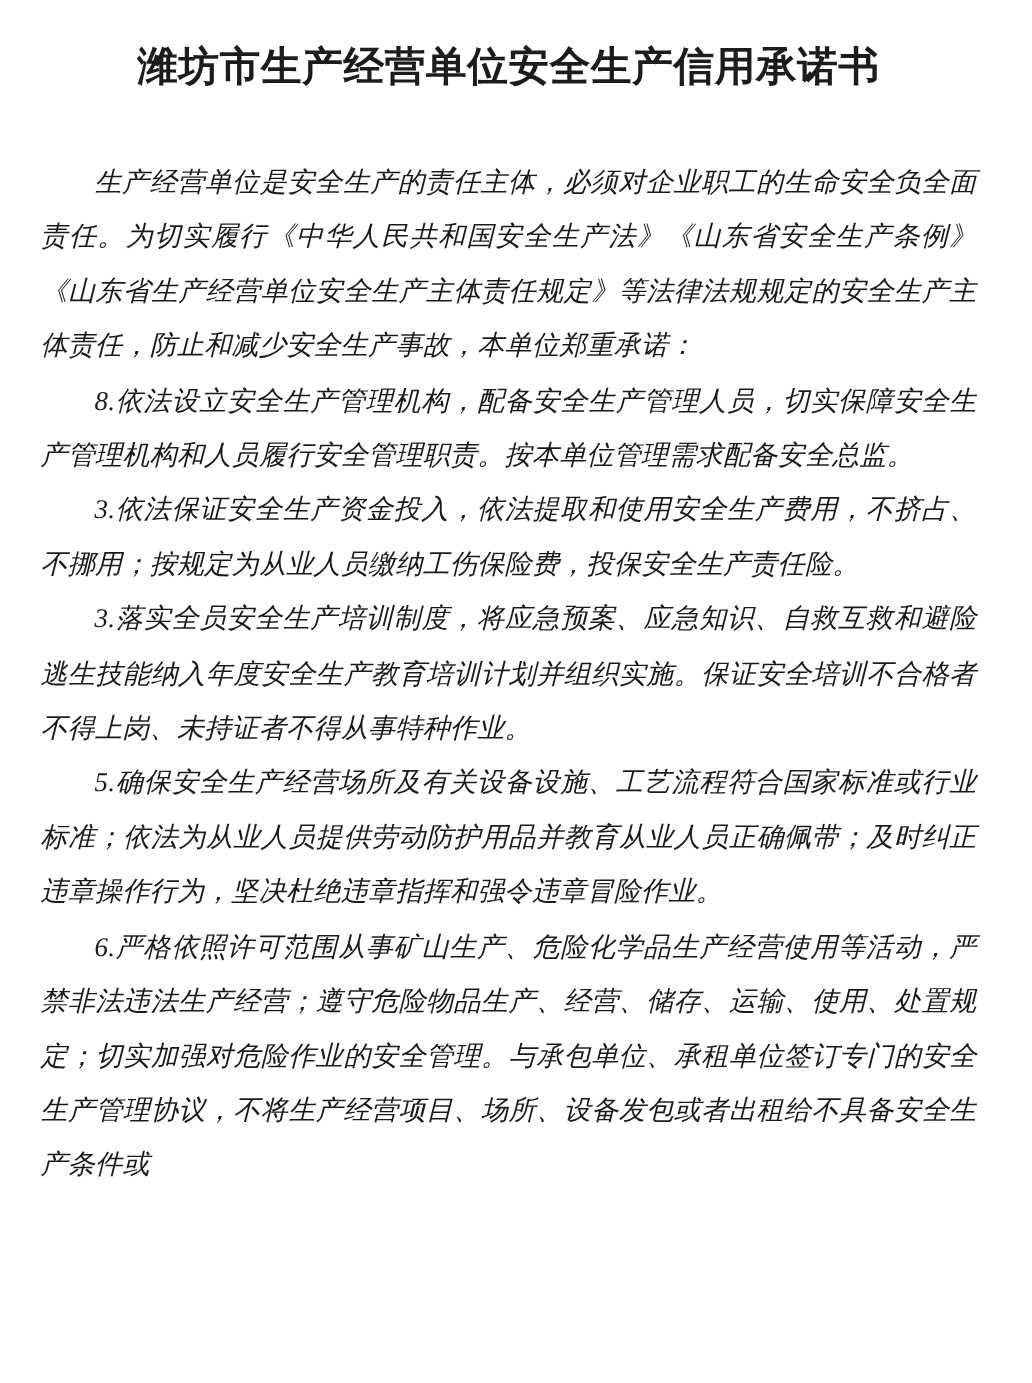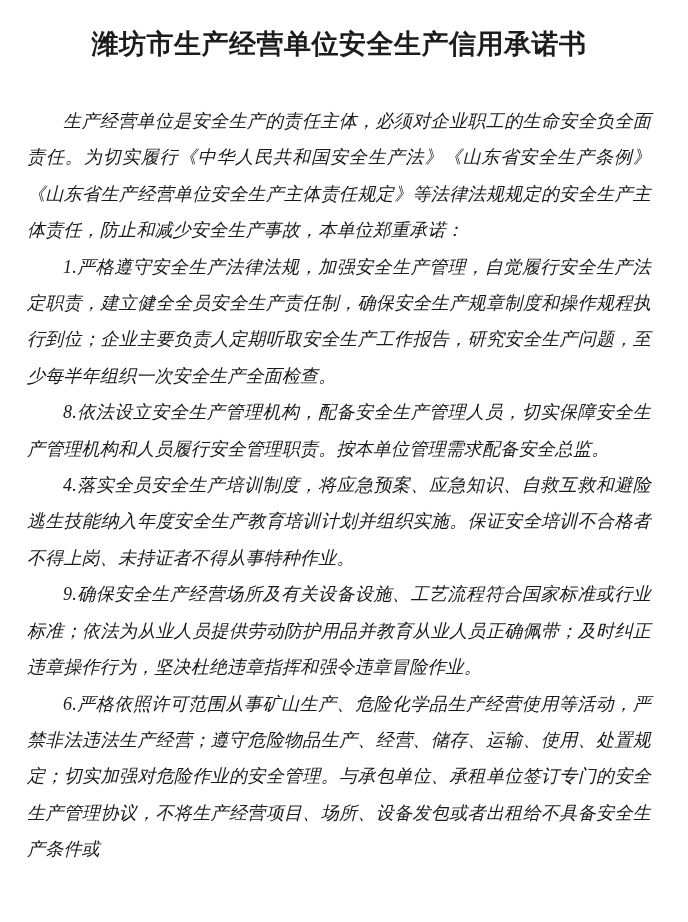--- a/index.html
+++ b/index.html
@@ -46,19 +46,19 @@
     font-style: italic;
   }
 </style>
 </head>
 <body>
 
 <div class="page">
   <h1 class="doc-title">潍坊市生产经营单位安全生产信用承诺书</h1>
   <div class="doc-body">
     <p>生产经营单位是安全生产的责任主体，必须对企业职工的生命安全负全面责任。为切实履行《中华人民共和国安全生产法》《山东省安全生产条例》《山东省生产经营单位安全生产主体责任规定》等法律法规规定的安全生产主体责任，防止和减少安全生产事故，本单位郑重承诺：</p>
-    <p>1.严格遵守安全生产法律法规，加强安全生产管理，自觉履行安全生产法定职责，建立健全全员安全生产责任制，确保安全生产规章制度和操作规程执行到位；企业主要负责人定期听取安全生产工作报告，研究安全生产问题，至少每半年组织一次安全生产全面检查。</p>
     <p>8.依法设立安全生产管理机构，配备安全生产管理人员，切实保障安全生产管理机构和人员履行安全管理职责。按本单位管理需求配备安全总监。</p>
-    <p>4.落实全员安全生产培训制度，将应急预案、应急知识、自救互救和避险逃生技能纳入年度安全生产教育培训计划并组织实施。保证安全培训不合格者不得上岗、未持证者不得从事特种作业。</p>
-    <p>9.确保安全生产经营场所及有关设备设施、工艺流程符合国家标准或行业标准；依法为从业人员提供劳动防护用品并教育从业人员正确佩带；及时纠正违章操作行为，坚决杜绝违章指挥和强令违章冒险作业。</p>
+    <p>3.依法保证安全生产资金投入，依法提取和使用安全生产费用，不挤占、不挪用；按规定为从业人员缴纳工伤保险费，投保安全生产责任险。</p>
+    <p>3.落实全员安全生产培训制度，将应急预案、应急知识、自救互救和避险逃生技能纳入年度安全生产教育培训计划并组织实施。保证安全培训不合格者不得上岗、未持证者不得从事特种作业。</p>
+    <p>5.确保安全生产经营场所及有关设备设施、工艺流程符合国家标准或行业标准；依法为从业人员提供劳动防护用品并教育从业人员正确佩带；及时纠正违章操作行为，坚决杜绝违章指挥和强令违章冒险作业。</p>
     <p>6.严格依照许可范围从事矿山生产、危险化学品生产经营使用等活动，严禁非法违法生产经营；遵守危险物品生产、经营、储存、运输、使用、处置规定；切实加强对危险作业的安全管理。与承包单位、承租单位签订专门的安全生产管理协议，不将生产经营项目、场所、设备发包或者出租给不具备安全生产条件或</p>
   </div>
 </div>
 
 </body></html>

